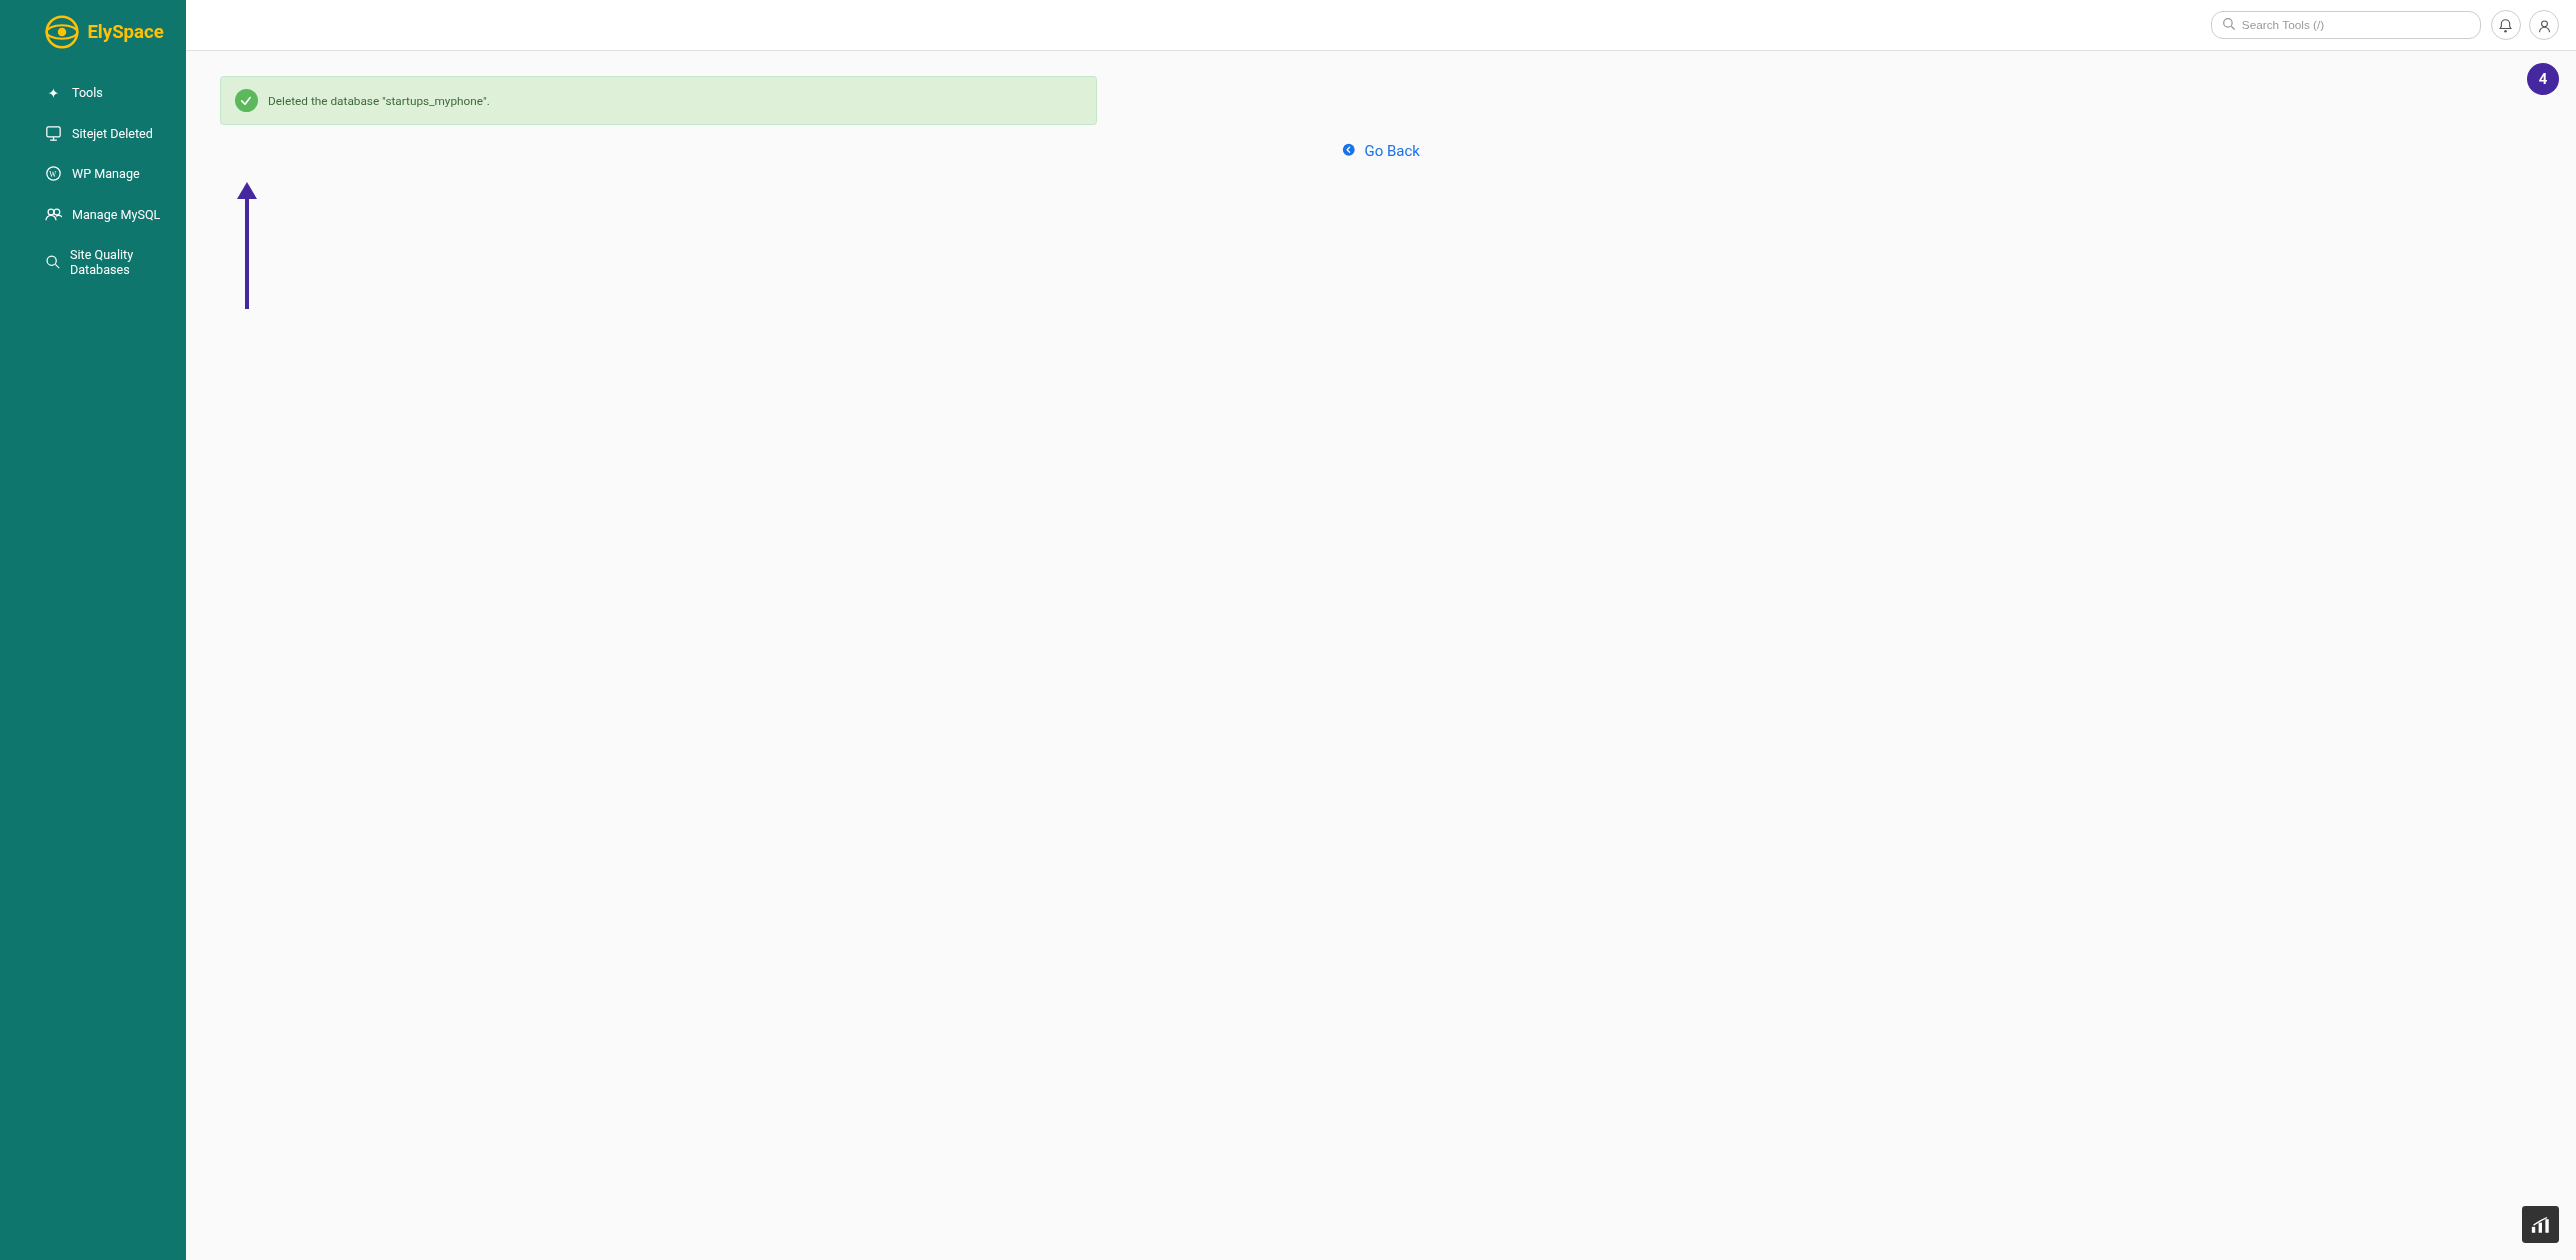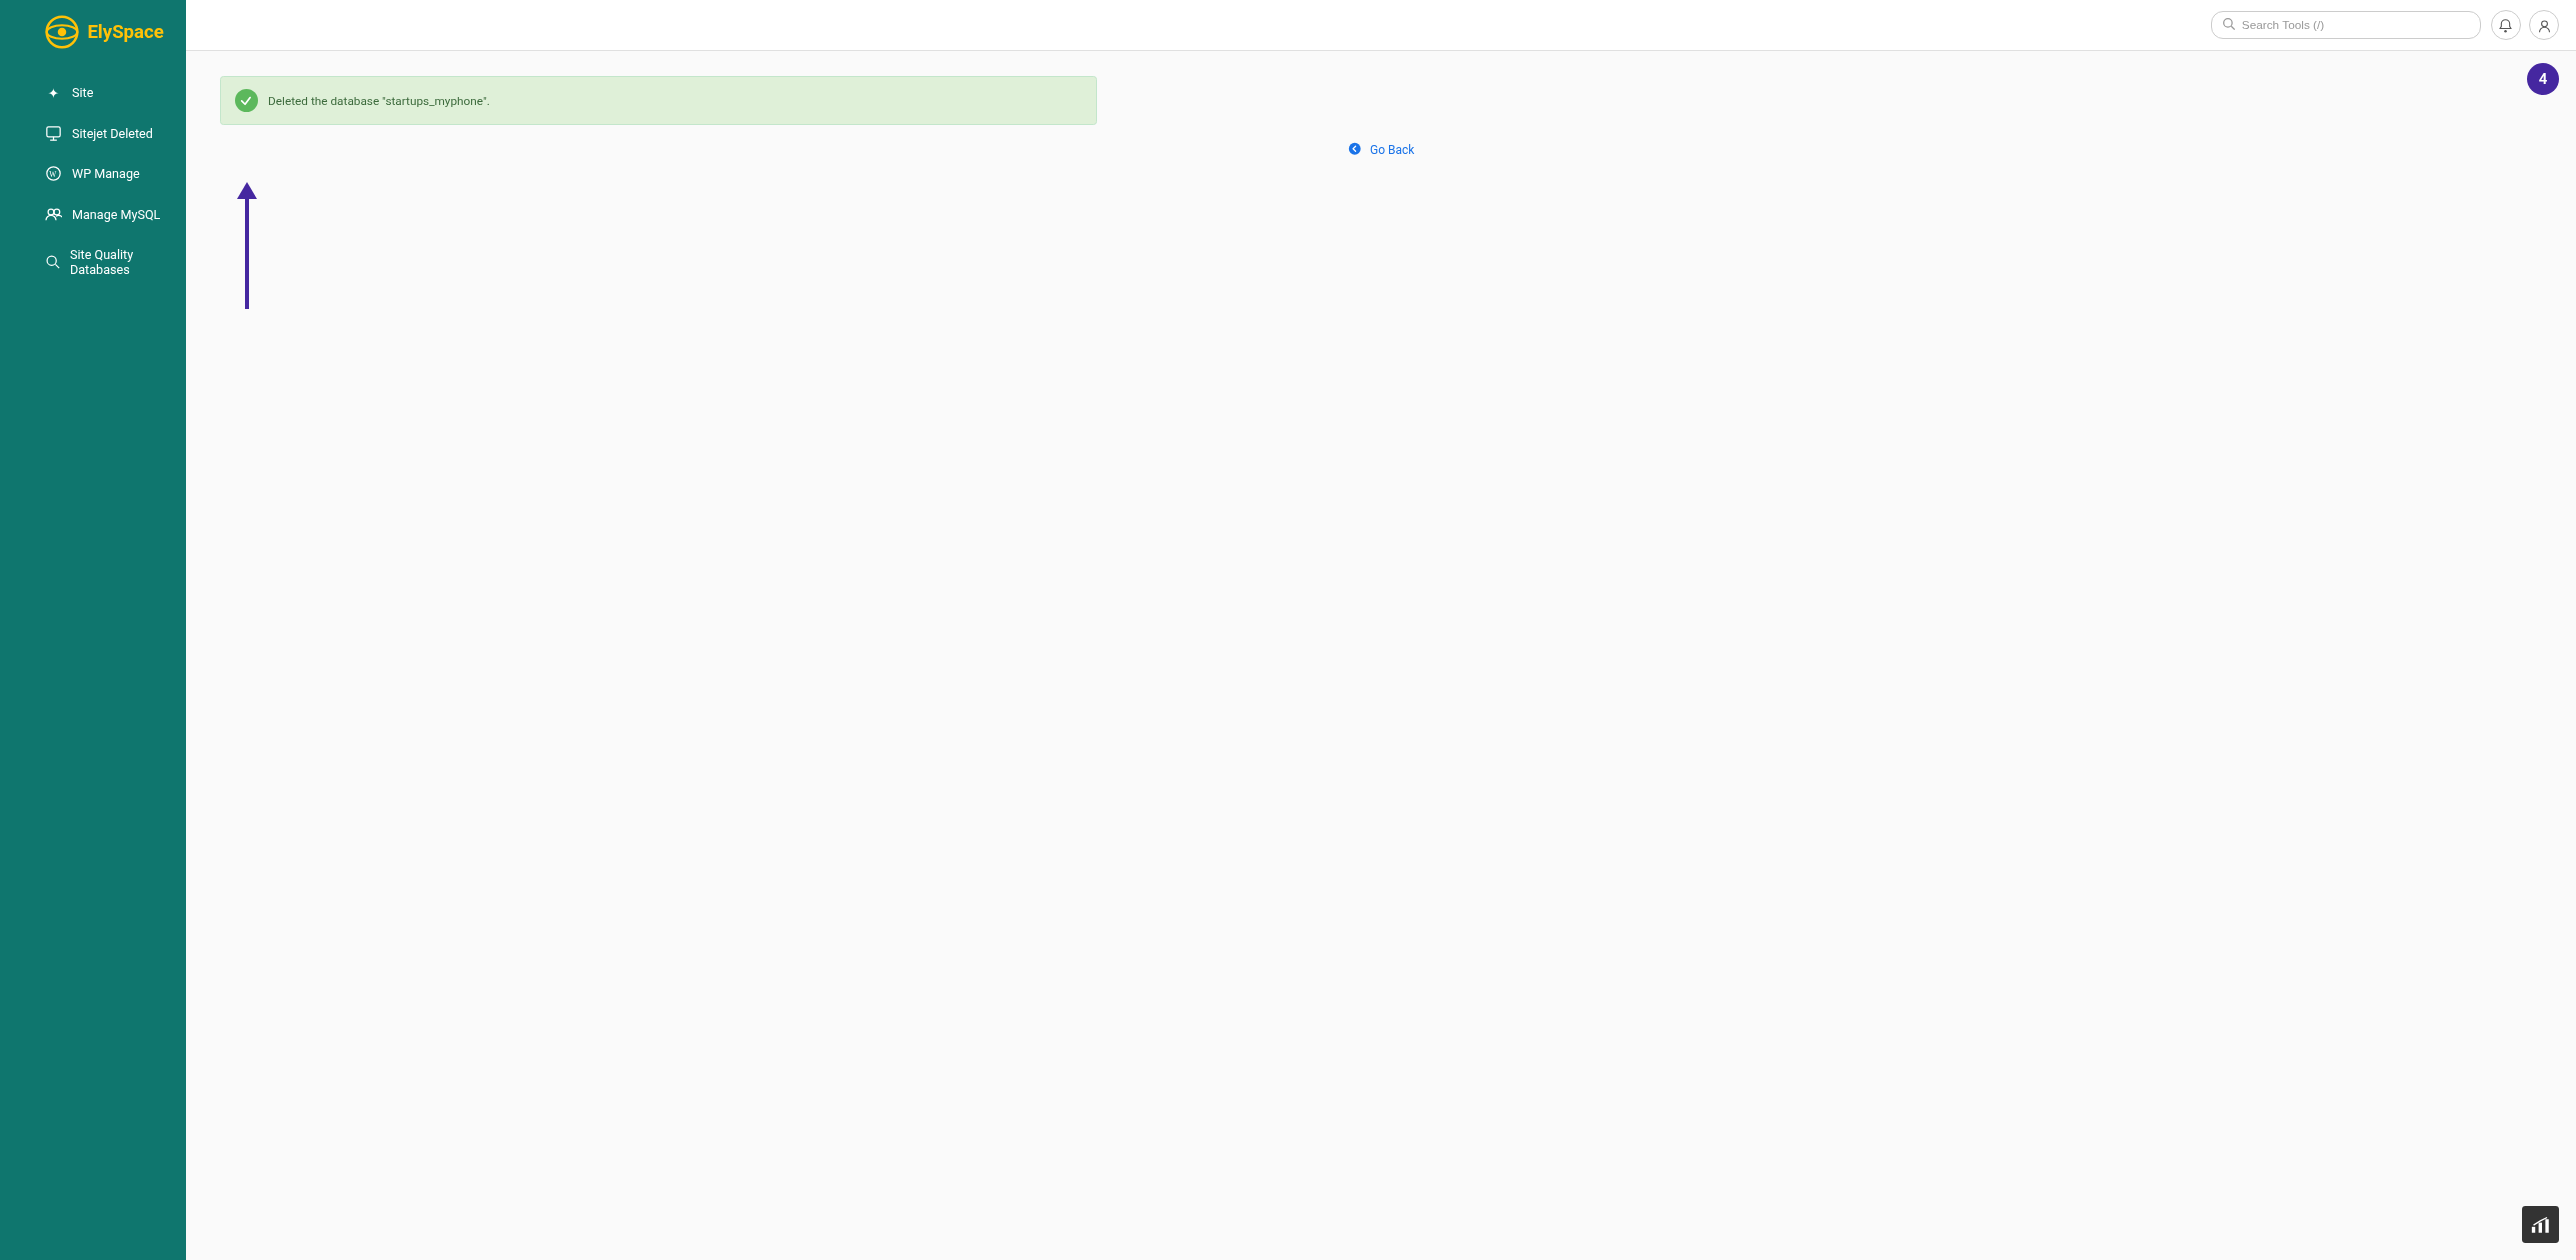--- a/index.html
+++ b/index.html
@@ -192,21 +192,21 @@
       font-size: 11.8px;
       color: #3d6b3d;
     }
 
     
     .go-back-link {
       display: flex;
       align-items: center;
       gap: 9px;
       color: #1a73e8;
-      font-size: 12px;
+      font-size: 15px;
       cursor: pointer;
       text-decoration: none;
       width: fit-content;
       margin: 16px auto;
       margin-top: 8.4px;
     }
 
     .go-back-icon {
       font-size: 13.5px;
       color: #1a73e8;
@@ -283,21 +283,21 @@
       <circle cx="20" cy="20" r="5" fill="#ffc107"></circle>
     </svg>
     <span class="logo-text">
       <span style="color:#ffc107">Ely</span><span>Space</span>
     </span>
   </div>
 
   <nav class="sidebar-nav">
     <a class="sidebar-item">
       <span class="nav-icon">✦</span>
-      <span>Site</span>
+      <span>Tools</span>
     </a>
     <a class="sidebar-item">
       <span class="nav-icon">
         <svg width="15" height="15" viewBox="0 0 18 18" fill="white">
             <rect x="1" y="1" width="16" height="12" rx="2" stroke="white" stroke-width="1.5" fill="none"></rect>
             <line x1="5" y1="17" x2="13" y2="17" stroke="white" stroke-width="1.5"></line>
             <line x1="9" y1="13" x2="9" y2="17" stroke="white" stroke-width="1.5"></line>
           </svg>
       </span>
       <span>Sitejet Deleted</span>

